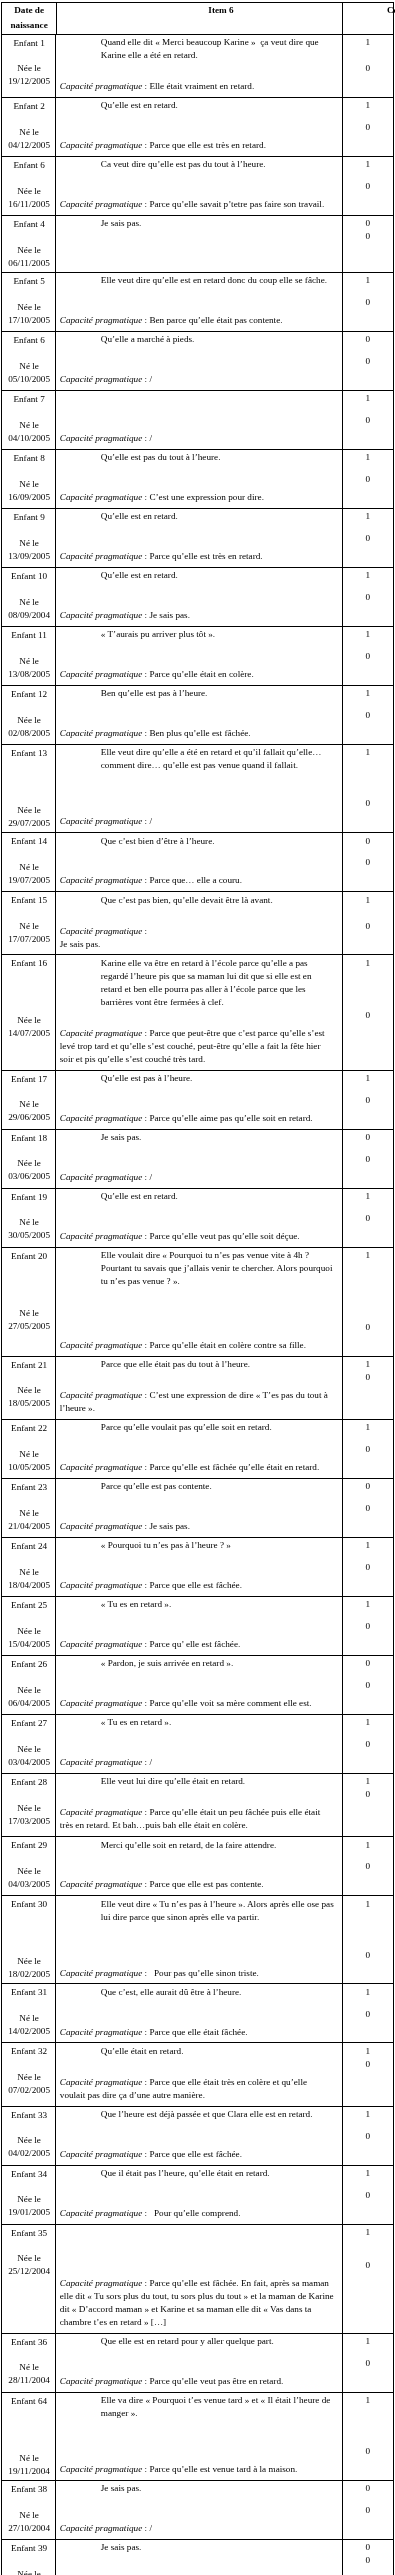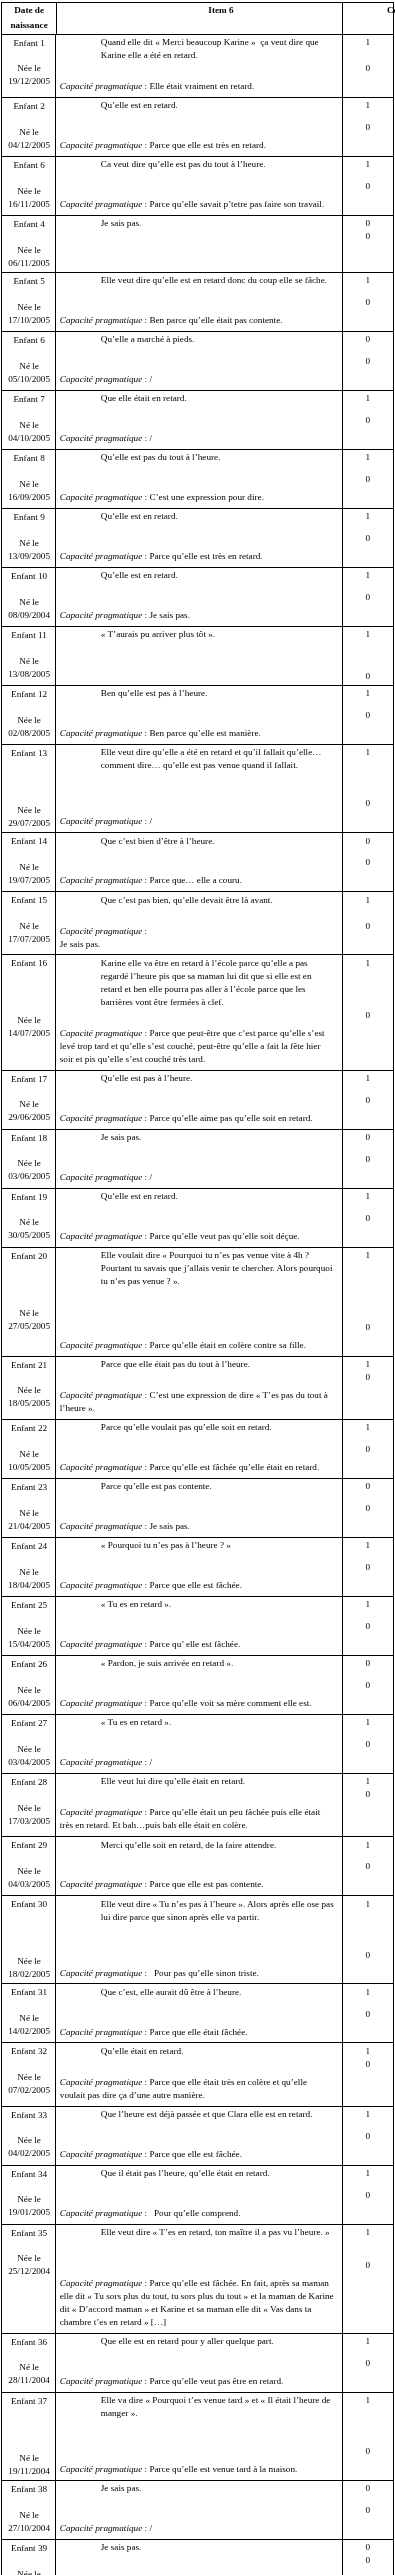--- a/index.html
+++ b/index.html
@@ -149,21 +149,20 @@
           </div>
         </div>
         <div class="row">
           <div class="cell date">
             <div class="child">Enfant 7</div>
             <div class="ne-block">
               <div>Né le</div>
               <div>04/10/2005</div>
             </div>
           </div>
-          <div class="cell resp"><span class="resp-text">Que elle était en retard.</span></div>
           <div class="cell cot1">
             <div class="cotv">1</div>
           </div>
           <div class="cell prag">
             <div class="prag-line"><i class="prag-label">Capacité pragmatique</i><span class="prag-sep"> : </span><span class="prag-text">/</span></div>
           </div>
           <div class="cell cot2">
             <div class="cotv">0</div>
           </div>
         </div>
@@ -229,38 +228,41 @@
             <div class="child">Enfant 11</div>
             <div class="ne-block">
               <div>Né le</div>
               <div>13/08/2005</div>
             </div>
           </div>
           <div class="cell resp"><span class="resp-text">« T’aurais pu arriver plus tôt ».</span></div>
           <div class="cell cot1">
             <div class="cotv">1</div>
           </div>
+          <div class="cell prag">
+            <div class="prag-line"><i class="prag-label">Capacité pragmatique</i><span class="prag-sep"> : </span><span class="prag-text">Parce qu’elle était en colère.</span></div>
+          </div>
           <div class="cell cot2">
             <div class="cotv">0</div>
           </div>
         </div>
         <div class="row">
           <div class="cell date">
             <div class="child">Enfant 12</div>
             <div class="ne-block">
               <div>Née le</div>
               <div>02/08/2005</div>
             </div>
           </div>
           <div class="cell resp"><span class="resp-text">Ben qu’elle est pas à l’heure.</span></div>
           <div class="cell cot1">
             <div class="cotv">1</div>
           </div>
           <div class="cell prag">
-            <div class="prag-line"><i class="prag-label">Capacité pragmatique</i><span class="prag-sep"> : </span><span class="prag-text">Ben parce qu’elle est manière.</span></div>
+            <div class="prag-line"><i class="prag-label">Capacité pragmatique</i><span class="prag-sep"> : </span><span class="prag-text">Ben plus qu’elle est fâchée.</span></div>
           </div>
           <div class="cell cot2">
             <div class="cotv">0</div>
           </div>
         </div>
         <div class="row date-low">
           <div class="cell date">
             <div class="child">Enfant 13</div>
             <div class="ne-block">
               <div>Née le</div>
@@ -678,21 +680,20 @@
           </div>
         </div>
         <div class="row tall">
           <div class="cell date">
             <div class="child">Enfant 35</div>
             <div class="ne-block">
               <div>Née le</div>
               <div>25/12/2004</div>
             </div>
           </div>
-          <div class="cell resp"><span class="resp-text">Elle veut dire « T’es en retard, ton maître il a pas vu l’heure. »</span></div>
           <div class="cell cot1">
             <div class="cotv">1</div>
           </div>
           <div class="cell prag">
             <div class="prag-line"><i class="prag-label">Capacité pragmatique</i><span class="prag-sep"> : </span><span class="prag-text">Parce qu’elle est fâchée. En fait, après sa maman elle dit « Tu sors plus du tout, tu sors plus du tout » et la maman de Karine dit « D’accord maman » et Karine et sa maman elle dit « Vas dans ta chambre t’es en retard » […]</span></div>
           </div>
           <div class="cell cot2">
             <div class="cotv">0</div>
           </div>
         </div>
@@ -710,21 +711,21 @@
           </div>
           <div class="cell prag">
             <div class="prag-line"><i class="prag-label">Capacité pragmatique</i><span class="prag-sep"> : </span><span class="prag-text">Parce qu’elle veut pas être en retard.</span></div>
           </div>
           <div class="cell cot2">
             <div class="cotv">0</div>
           </div>
         </div>
         <div class="row date-low">
           <div class="cell date">
-            <div class="child">Enfant 37</div>
+            <div class="child">Enfant 64</div>
             <div class="ne-block">
               <div>Né le</div>
               <div>19/11/2004</div>
             </div>
           </div>
           <div class="cell resp"><span class="resp-text">Elle va dire « Pourquoi t’es venue tard » et « Il était l’heure de manger ».</span></div>
           <div class="cell cot1">
             <div class="cotv">1</div>
           </div>
           <div class="cell prag">

